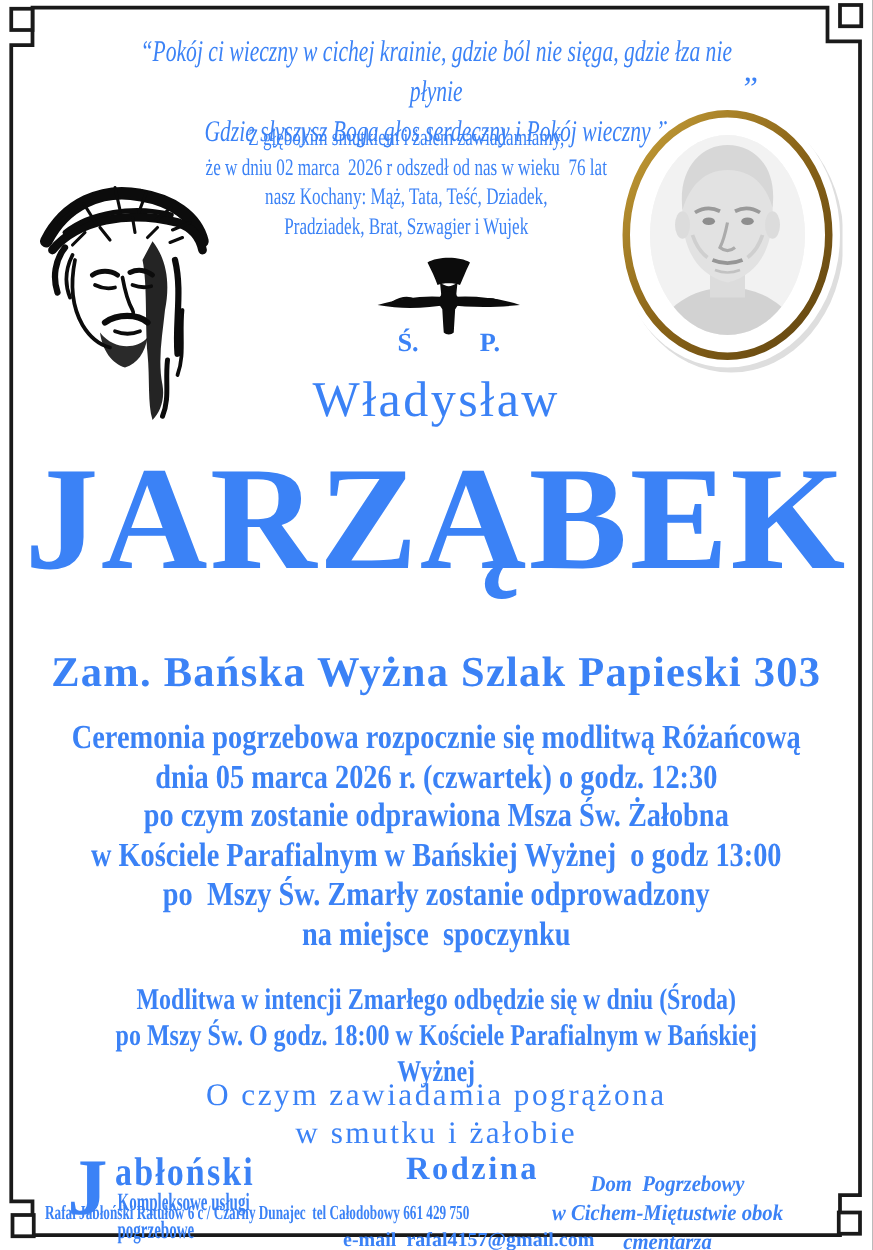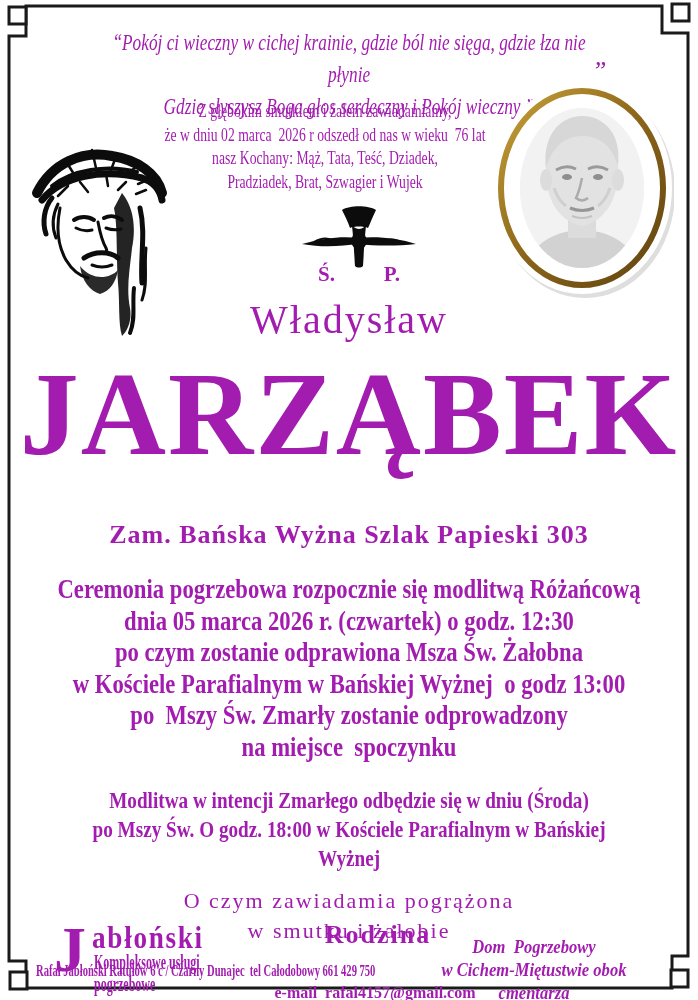--- a/index.html
+++ b/index.html
@@ -1,20 +1,20 @@
 <!DOCTYPE html>
 <html><head>
 <meta charset="utf-8">
 <style>
   html,body{margin:0;padding:0;background:#888;}
   .page{
     position:relative;width:698px;height:1000px;margin:0 auto;
     background:#ffffff;overflow:hidden;
     font-family:"Liberation Serif","DejaVu Serif",serif;
-    color:#a21caf;
+    color:#3b82f6;
   }
   [data-bind]{white-space:pre-wrap;}
   .abs{position:absolute;}
   .ctr{left:0;width:698px;text-align:center;}
 
   
   .frame{position:absolute;left:0;top:0;pointer-events:none;}
 
   
   .quote{top:26px;font-style:italic;font-size:24px;line-height:32px;
@@ -35,29 +35,29 @@
   
   .cross-block{left:284px;top:204px;width:150px;height:88px;}
   .sp{position:absolute;top:58px;font-size:21px;font-weight:bold;}
   .sp-l{left:34px;}
   .sp-r{right:34px;}
 
   
   .first-name{top:296px;font-size:40px;letter-spacing:2px;}
   .last-name{top:356px;font-size:118px;font-weight:bold;letter-spacing:2px;line-height:1;}
 
-  .residence{top:520px;font-size:26px;font-weight:bold;letter-spacing:1px;}
+  .residence{top:520px;font-size:34px;font-weight:bold;letter-spacing:1px;}
 
   .ceremony{top:574px;font-size:27px;font-weight:bold;line-height:31.5px;
             transform:scaleX(.84);transform-origin:50% 0;}
 
   .prayer{top:786px;font-size:24px;font-weight:bold;line-height:29px;
           transform:scaleX(.80);transform-origin:50% 0;}
 
-  .closing{top:862px;font-size:22px;letter-spacing:2px;line-height:30px;margin-top:24px;}
+  .closing{top:862px;font-size:25px;letter-spacing:2px;line-height:30px;}
   .signature{top:920px;font-size:26px;font-weight:bold;letter-spacing:2px;margin-left:29px;}
 
   
   .fh-logo{left:50px;top:920px;width:300px;height:60px;}
   .fh-initial{position:absolute;left:4px;top:2px;font-size:64px;font-weight:bold;line-height:56px;}
   .fh-name{position:absolute;left:42px;top:2px;font-size:32px;font-weight:bold;
            letter-spacing:2px;transform:scaleX(.85);transform-origin:0 0;line-height:30px;}
   .fh-tagline{position:absolute;left:44px;top:31px;font-size:20px;font-weight:bold;
               transform:scaleX(.60);transform-origin:0 0;line-height:22px;}
   .fh-contact{left:36px;top:962px;font-size:16px;font-weight:bold;

